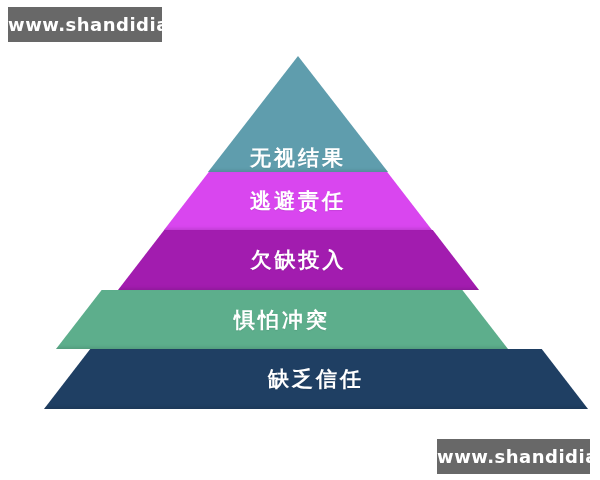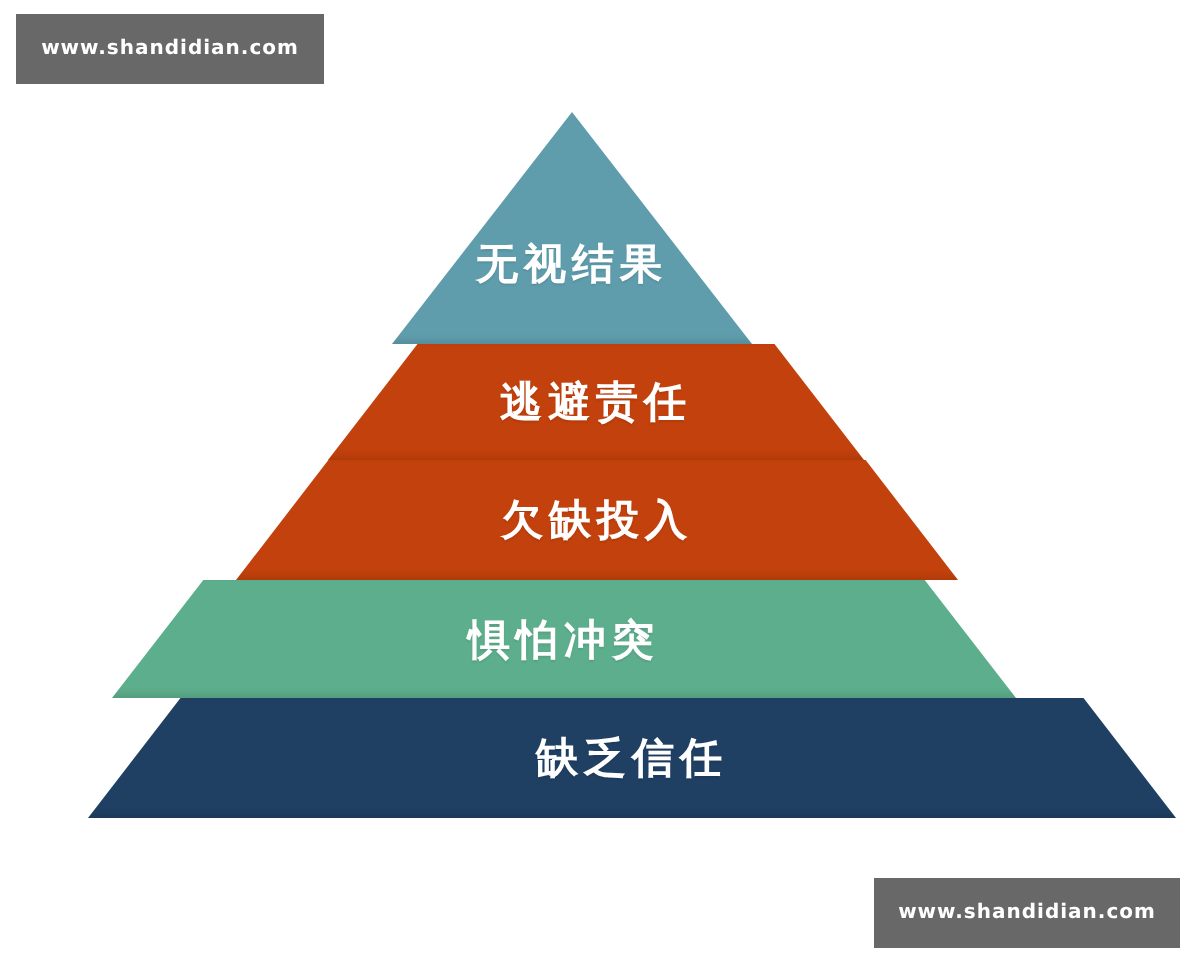--- a/index.html
+++ b/index.html
@@ -26,24 +26,23 @@
   }
   .layer-label {
     color: #ffffff;
     font-size: 21px;
     font-weight: bold;
     letter-spacing: 3px;
     white-space: nowrap;
     text-shadow: 0 1px 1px rgba(0,0,0,0.08);
   }
   .layer-0 {
-    left: 196px; top: 56px; width: 180px; height: 116px;
+    left: 208px; top: 56px; width: 180px; height: 116px;
     clip-path: polygon(50% 0, 100% 100%, 0 100%);
     align-items: flex-end;
-    padding-bottom: 26px;
     box-sizing: border-box;
   }
   .layer-1 {
     left: 164px; top: 172px; width: 268px; height: 58px;
     clip-path: polygon(16.7% 0, 83.3% 0, 100% 100%, 0 100%);
   }
   .layer-2 {
     left: 118px; top: 230px; width: 361px; height: 60px;
     clip-path: polygon(12.8% 0, 87.2% 0, 100% 100%, 0 100%);
   }
@@ -55,21 +54,21 @@
     left: 44px; top: 349px; width: 544px; height: 60px;
     clip-path: polygon(8.5% 0, 91.5% 0, 100% 100%, 0 100%);
   }
 
   
   .watermark {
     position: absolute;
     height: 35px;
     line-height: 35px;
     text-align: center;
-    font-size: 10px;
+    font-size: 18px;
     font-weight: bold;
     letter-spacing: 0.5px;
     color: #ffffff;
   }
   .watermark-top-left {
     left: 8px; top: 7px; width: 154px;
   }
   .watermark-bottom-right {
     left: 437px; top: 439px; width: 153px;
   }
@@ -78,25 +77,25 @@
 <body>
 
 <div class="canvas">
 
   <div class="watermark watermark-top-left" style="background-color: rgb(104, 104, 104);">www.shandidian.com</div>
 
   <div class="layer layer-0" style="background-color: rgb(95, 157, 173);">
     <span class="layer-label">无视结果</span>
   </div>
 
-  <div class="layer layer-1" style="background-color: #c2410c;">
+  <div class="layer layer-1" style="background-color: #d946ef;">
     <span class="layer-label">逃避责任</span>
   </div>
 
-  <div class="layer layer-2" style="background-color: #c2410c; justify-content: center;">
+  <div class="layer layer-2" style="background-color: #a21caf; justify-content: center;">
     <span class="layer-label">欠缺投入</span>
   </div>
 
   <div class="layer layer-3" style="background-color: rgb(93, 174, 140);">
     <span class="layer-label">惧怕冲突</span>
   </div>
 
   <div class="layer layer-4" style="background-color: rgb(31, 63, 99);">
     <span class="layer-label">缺乏信任</span>
   </div>

